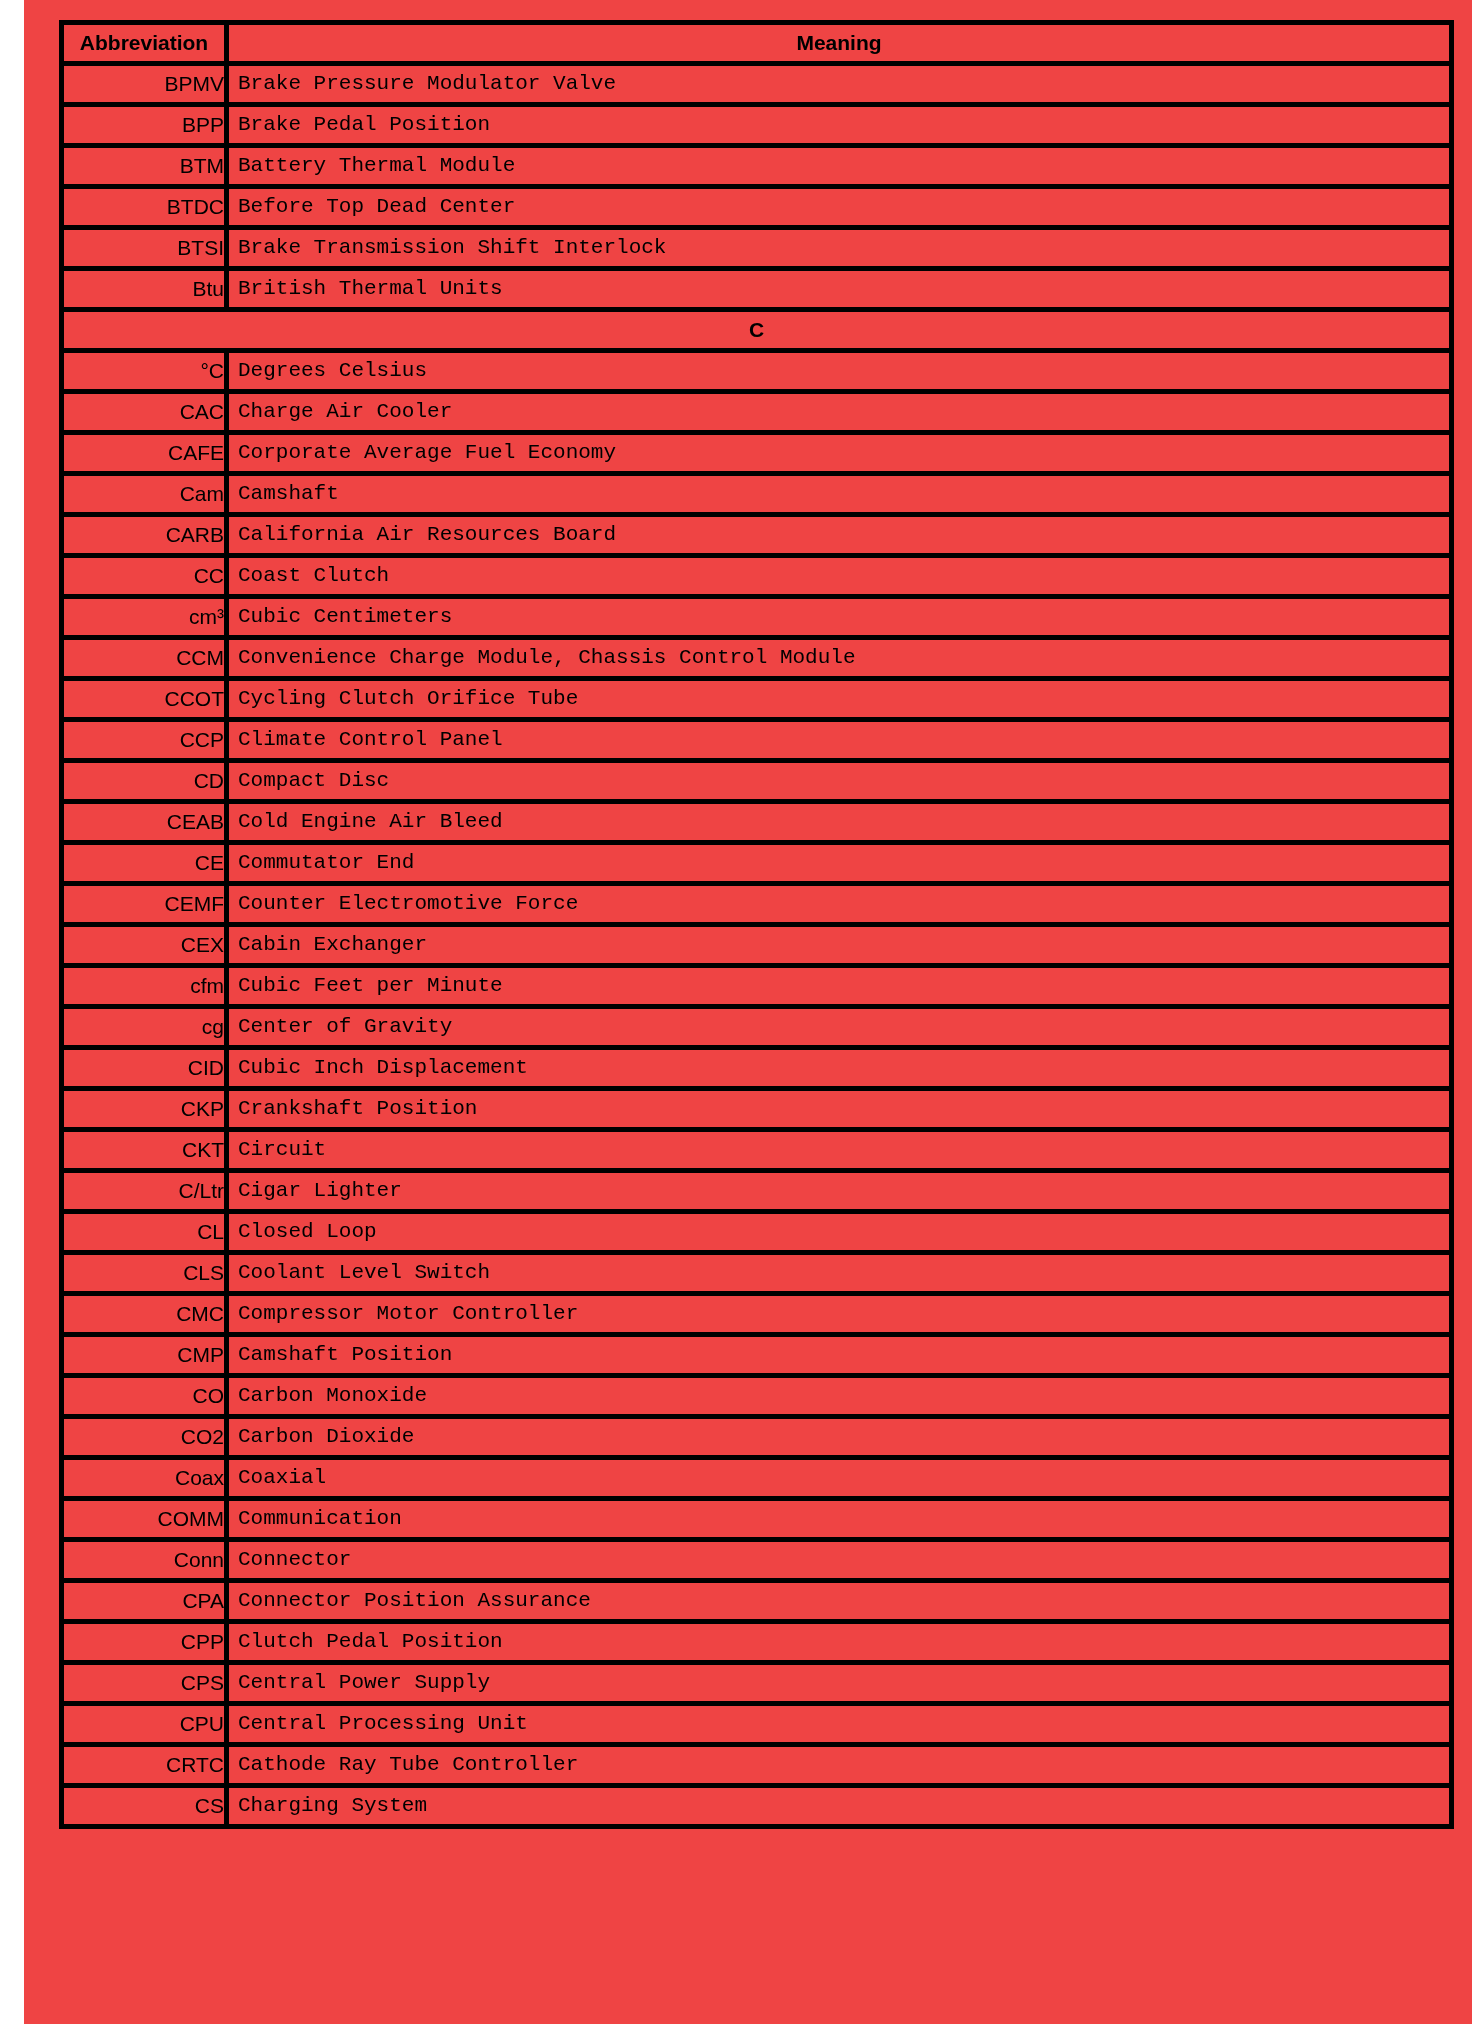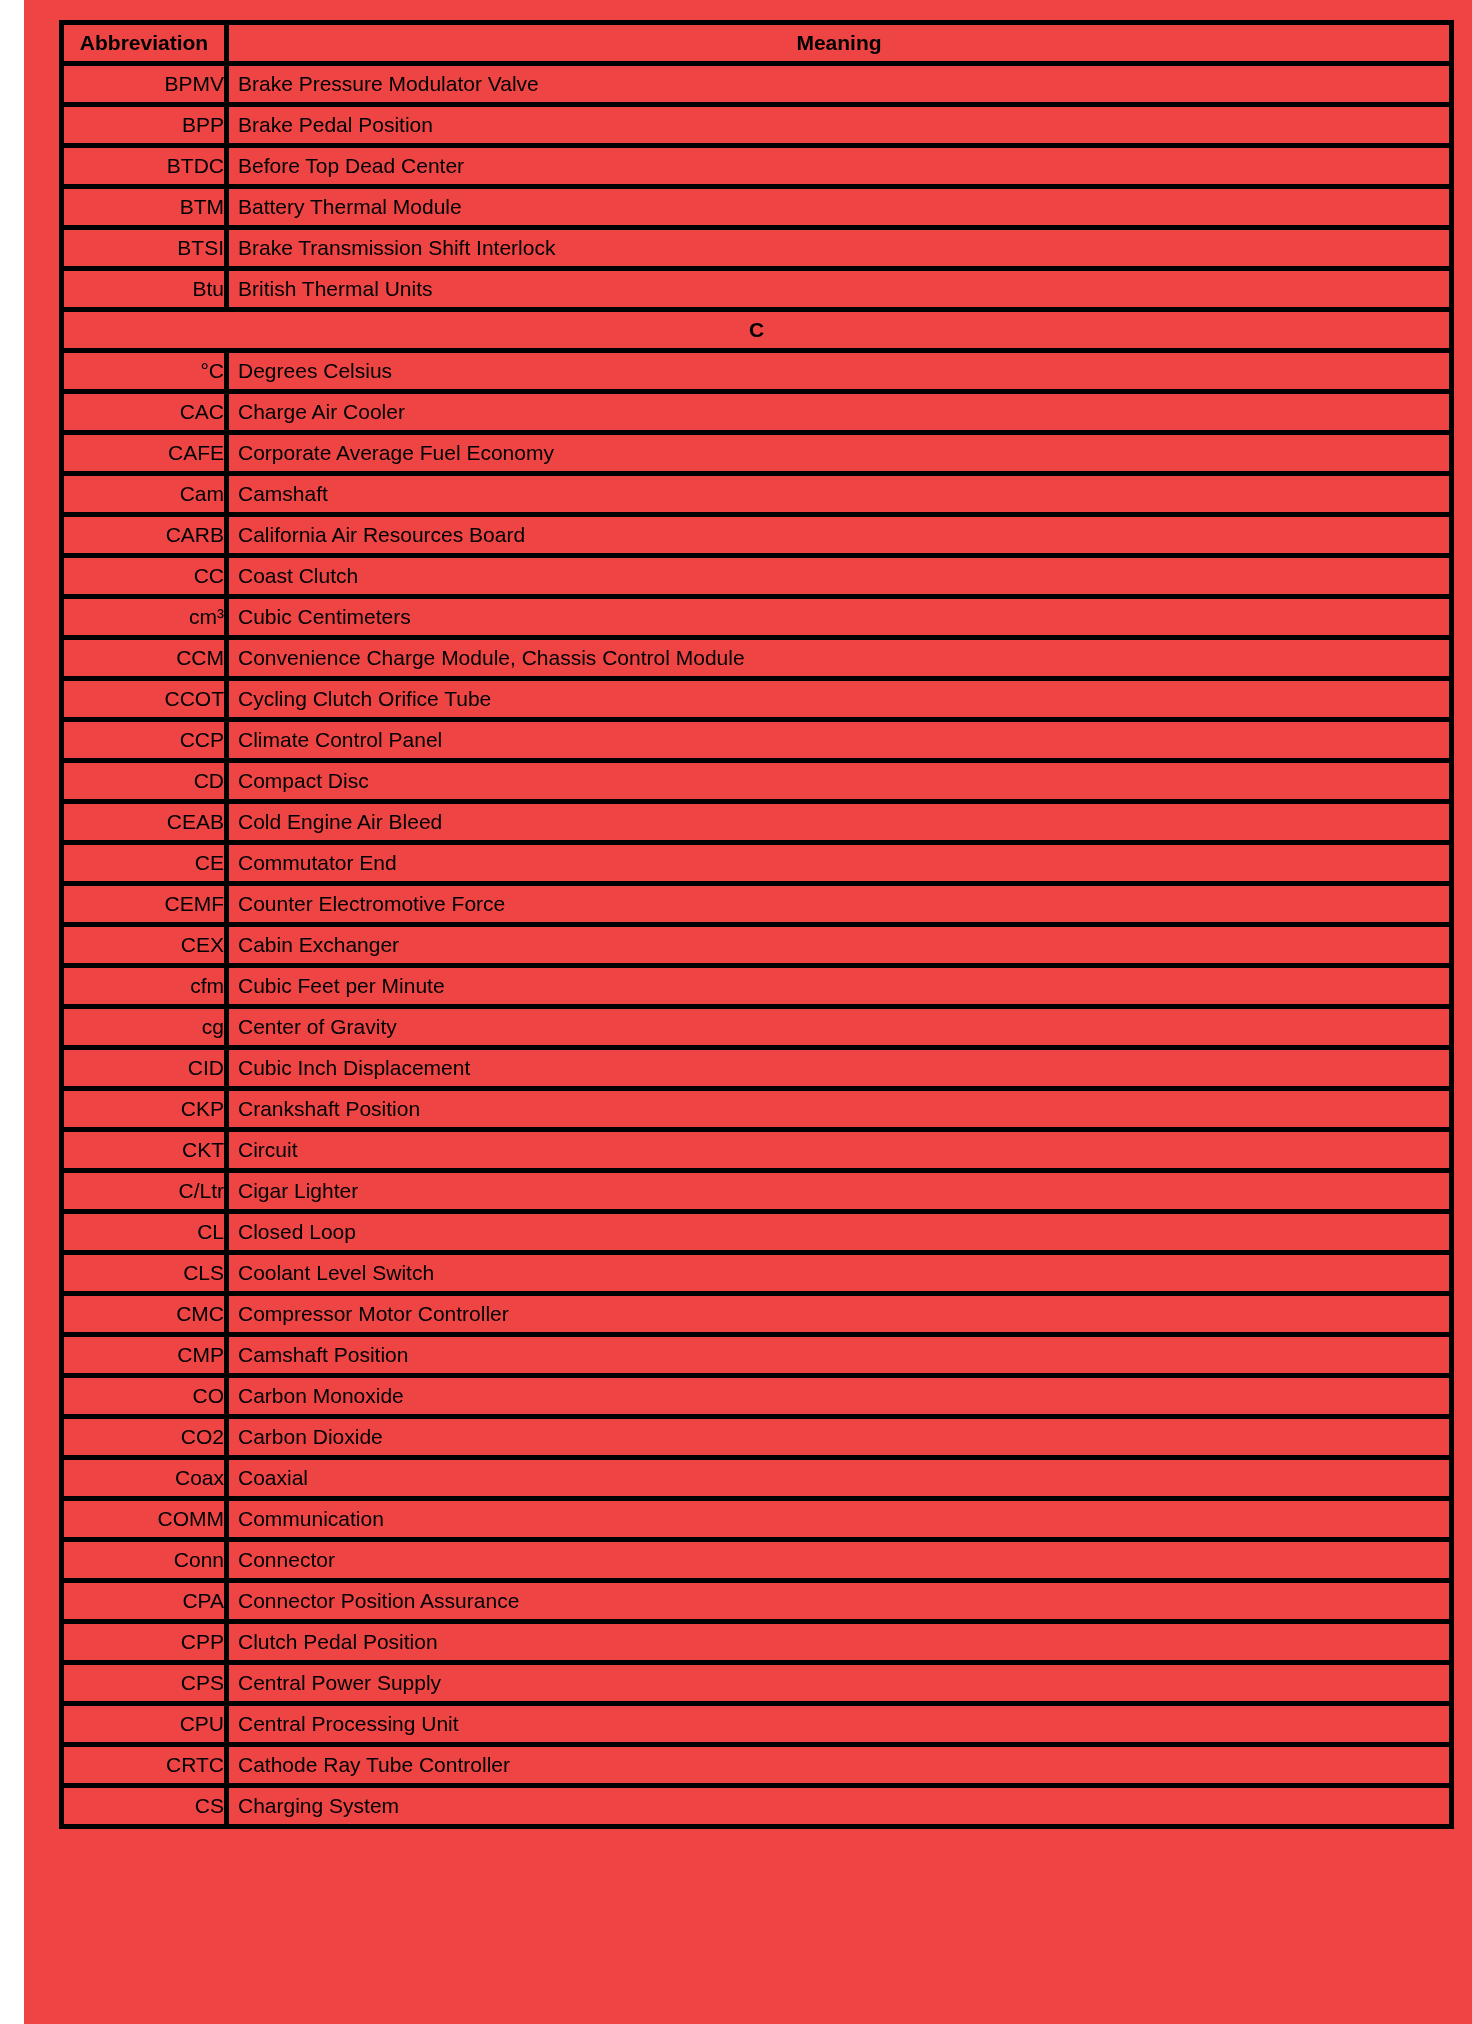--- a/index.html
+++ b/index.html
@@ -38,20 +38,21 @@
   .abbr-table th {
     font-weight: bold;
     text-align: center;
   }
   .abbr-cell {
     text-align: right;
   }
   .meaning-cell {
     text-align: left;
     padding-left: 9px !important;
+    font-family: Liberation Mono, monospace;
   }
   .section-cell {
     text-align: center;
     font-weight: bold;
   }
 </style>
 </head>
 <body>
 
 <div class="page">
@@ -69,26 +70,26 @@
     <tbody id="table-body">
         <tr>
           <td class="abbr-cell">BPMV</td>
           <td class="meaning-cell">Brake Pressure Modulator Valve</td>
         </tr>
         <tr>
           <td class="abbr-cell">BPP</td>
           <td class="meaning-cell">Brake Pedal Position</td>
         </tr>
         <tr>
+          <td class="abbr-cell">BTM</td>
+          <td class="meaning-cell">Battery Thermal Module</td>
+        </tr>
+        <tr>
           <td class="abbr-cell">BTDC</td>
           <td class="meaning-cell">Before Top Dead Center</td>
-        </tr>
-        <tr>
-          <td class="abbr-cell">BTM</td>
-          <td class="meaning-cell">Battery Thermal Module</td>
         </tr>
         <tr>
           <td class="abbr-cell">BTSI</td>
           <td class="meaning-cell">Brake Transmission Shift Interlock</td>
         </tr>
         <tr>
           <td class="abbr-cell">Btu</td>
           <td class="meaning-cell">British Thermal Units</td>
         </tr>
         <tr>

